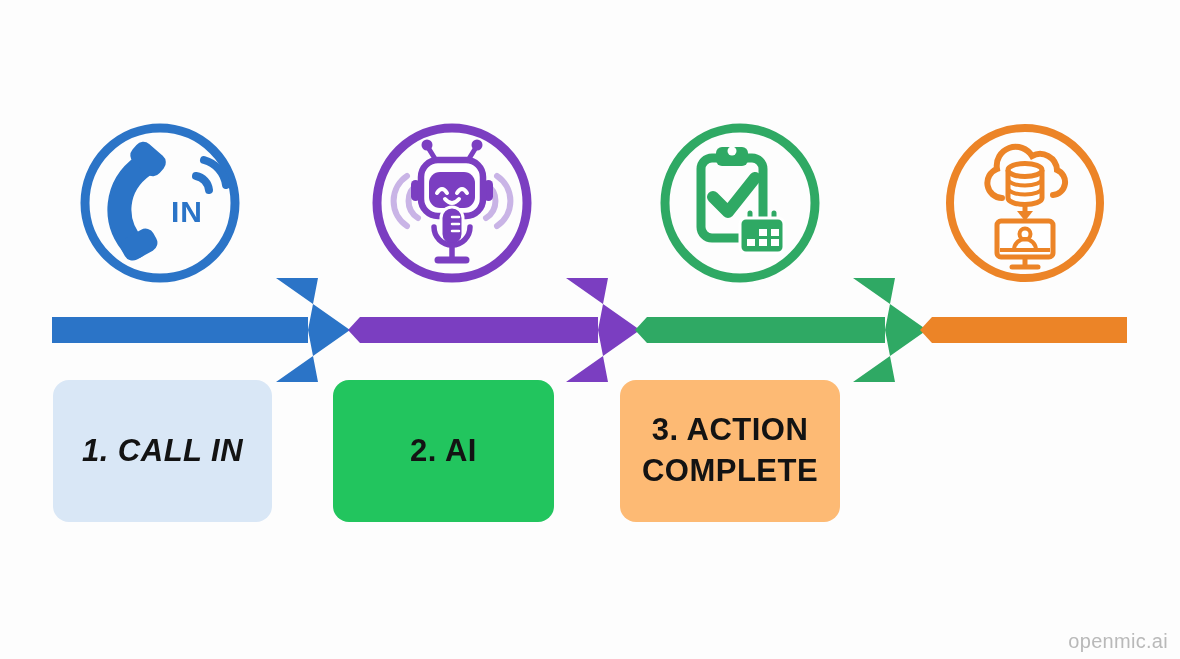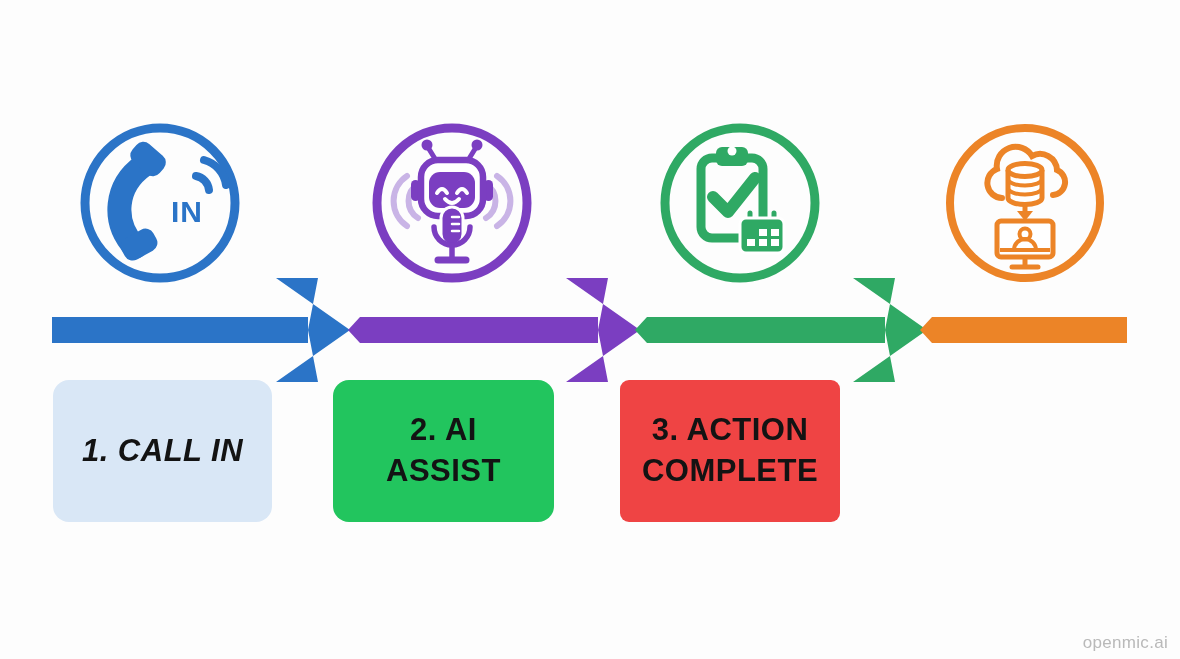--- a/index.html
+++ b/index.html
@@ -24,21 +24,21 @@
     text-align:center;
   }
   .label-box span{
     display:block;
     font-size:31px;font-weight:bold;color:#131313;
     letter-spacing:.5px;line-height:1.32;
     white-space:nowrap;
   }
   .watermark{
     position:absolute;right:12px;bottom:6px;
-    font-size:17px;color:#b9b9b9;letter-spacing:.3px;
+    font-size:20px;color:#b9b9b9;letter-spacing:.3px;
   }
   .pos-1{left:75px;} .pos-2{left:367px;} .pos-3{left:655px;} .pos-4{left:940px;}
   .box-1{left:53px;width:219px;font-style:italic;} .box-2{left:333px;width:221px;}
   .box-3{left:620px;width:220px;} .box-4{left:905px;width:223px;}
 </style>
 </head>
 <body>
 
 <div class="stage">
 
@@ -151,22 +151,21 @@
       <polygon points="932,57 1127,57 1127,83 932,83 920,70" style="fill: rgb(236, 132, 39);"></polygon>
     </g>
   </svg>
 
   <div class="label-box box-1" style="background-color: rgb(217, 231, 246);">
     <span>1. CALL IN</span>
     <span></span>
   </div>
   <div class="label-box box-2" style="background-color: #22c55e;">
     <span>2. AI</span>
-    <span>ASSIST</span>
   </div>
-  <div class="label-box box-3" style="background-color: #ef4444; border-radius: 9px;">
+  <div class="label-box box-3" style="background-color: #fdba74;">
     <span>3. ACTION</span>
     <span>COMPLETE</span>
   </div>
 
   <div class="watermark">openmic.ai</div>
 
 </div>
 
 </body></html>

